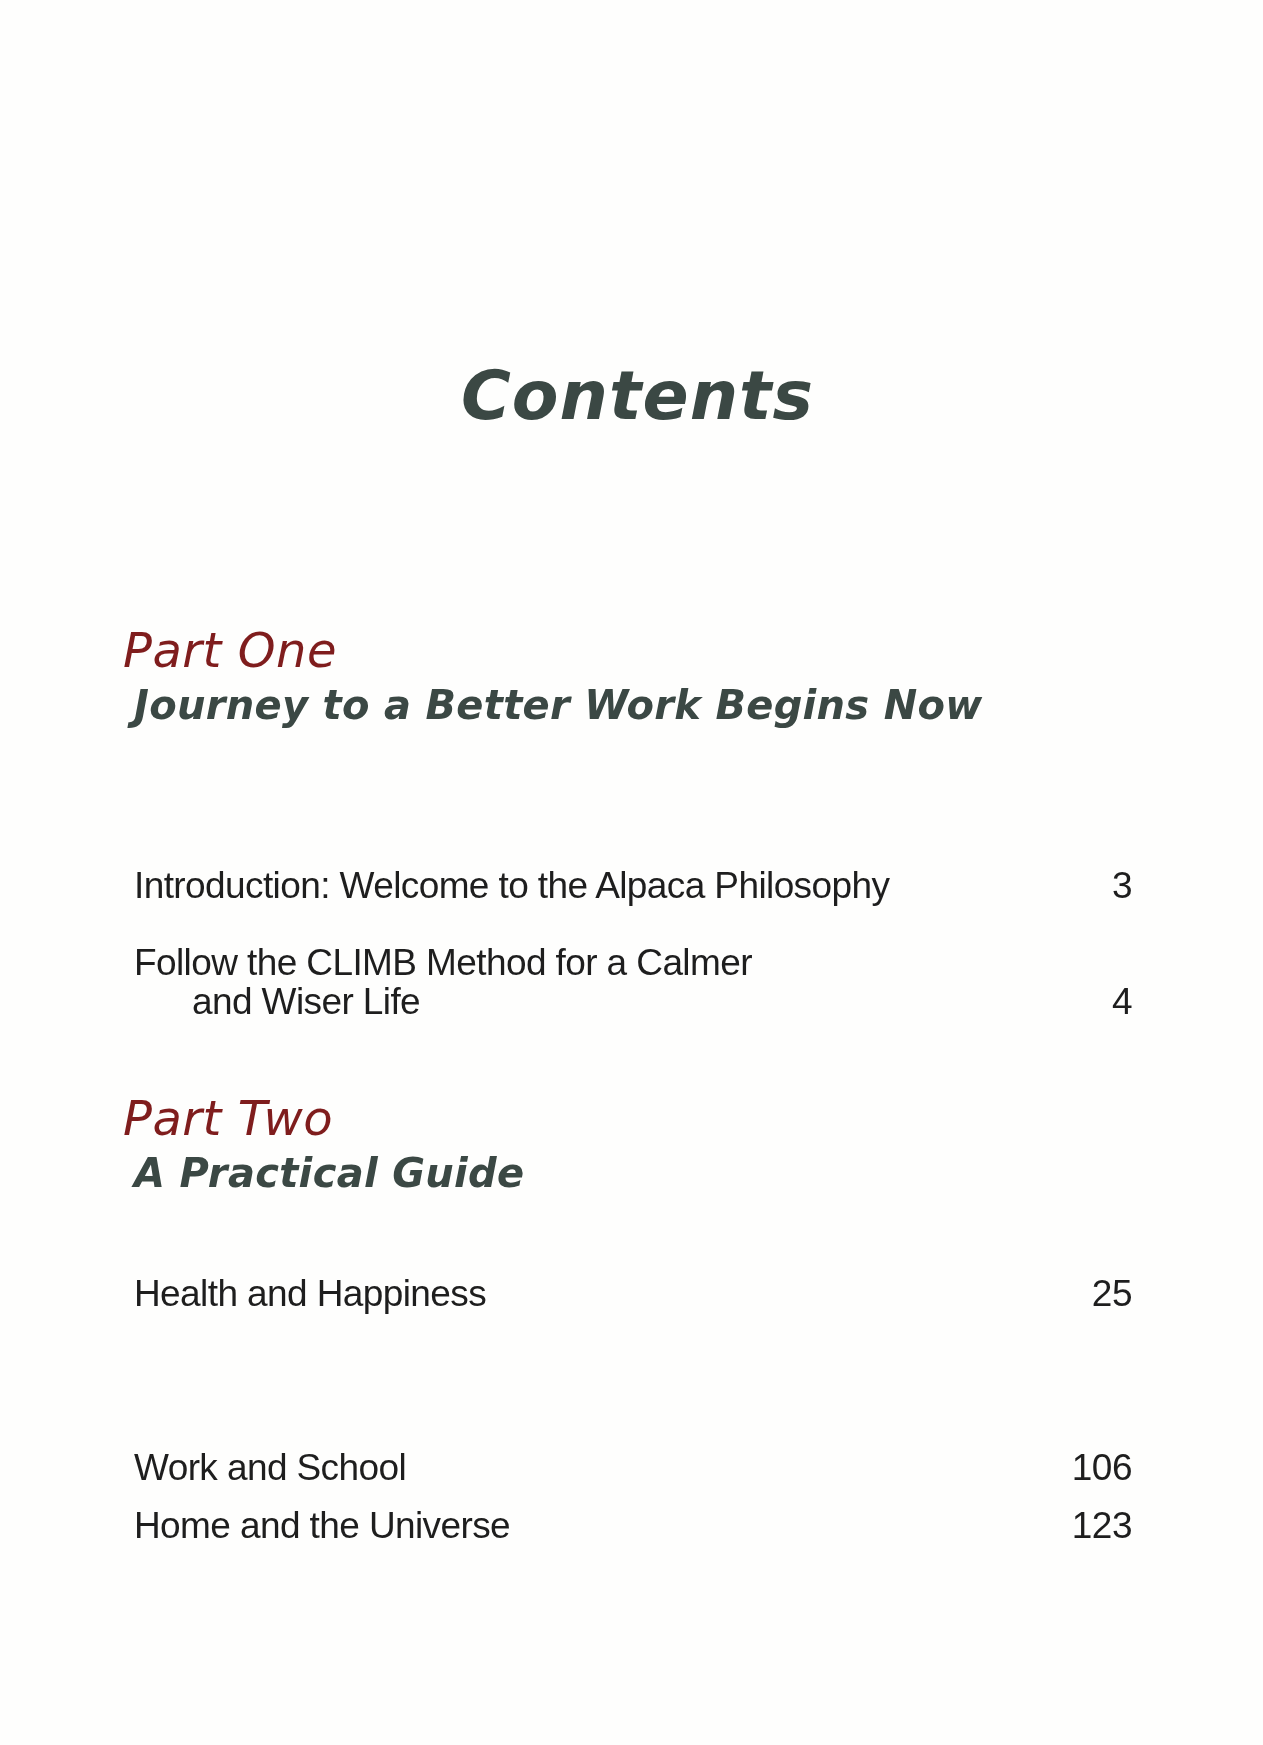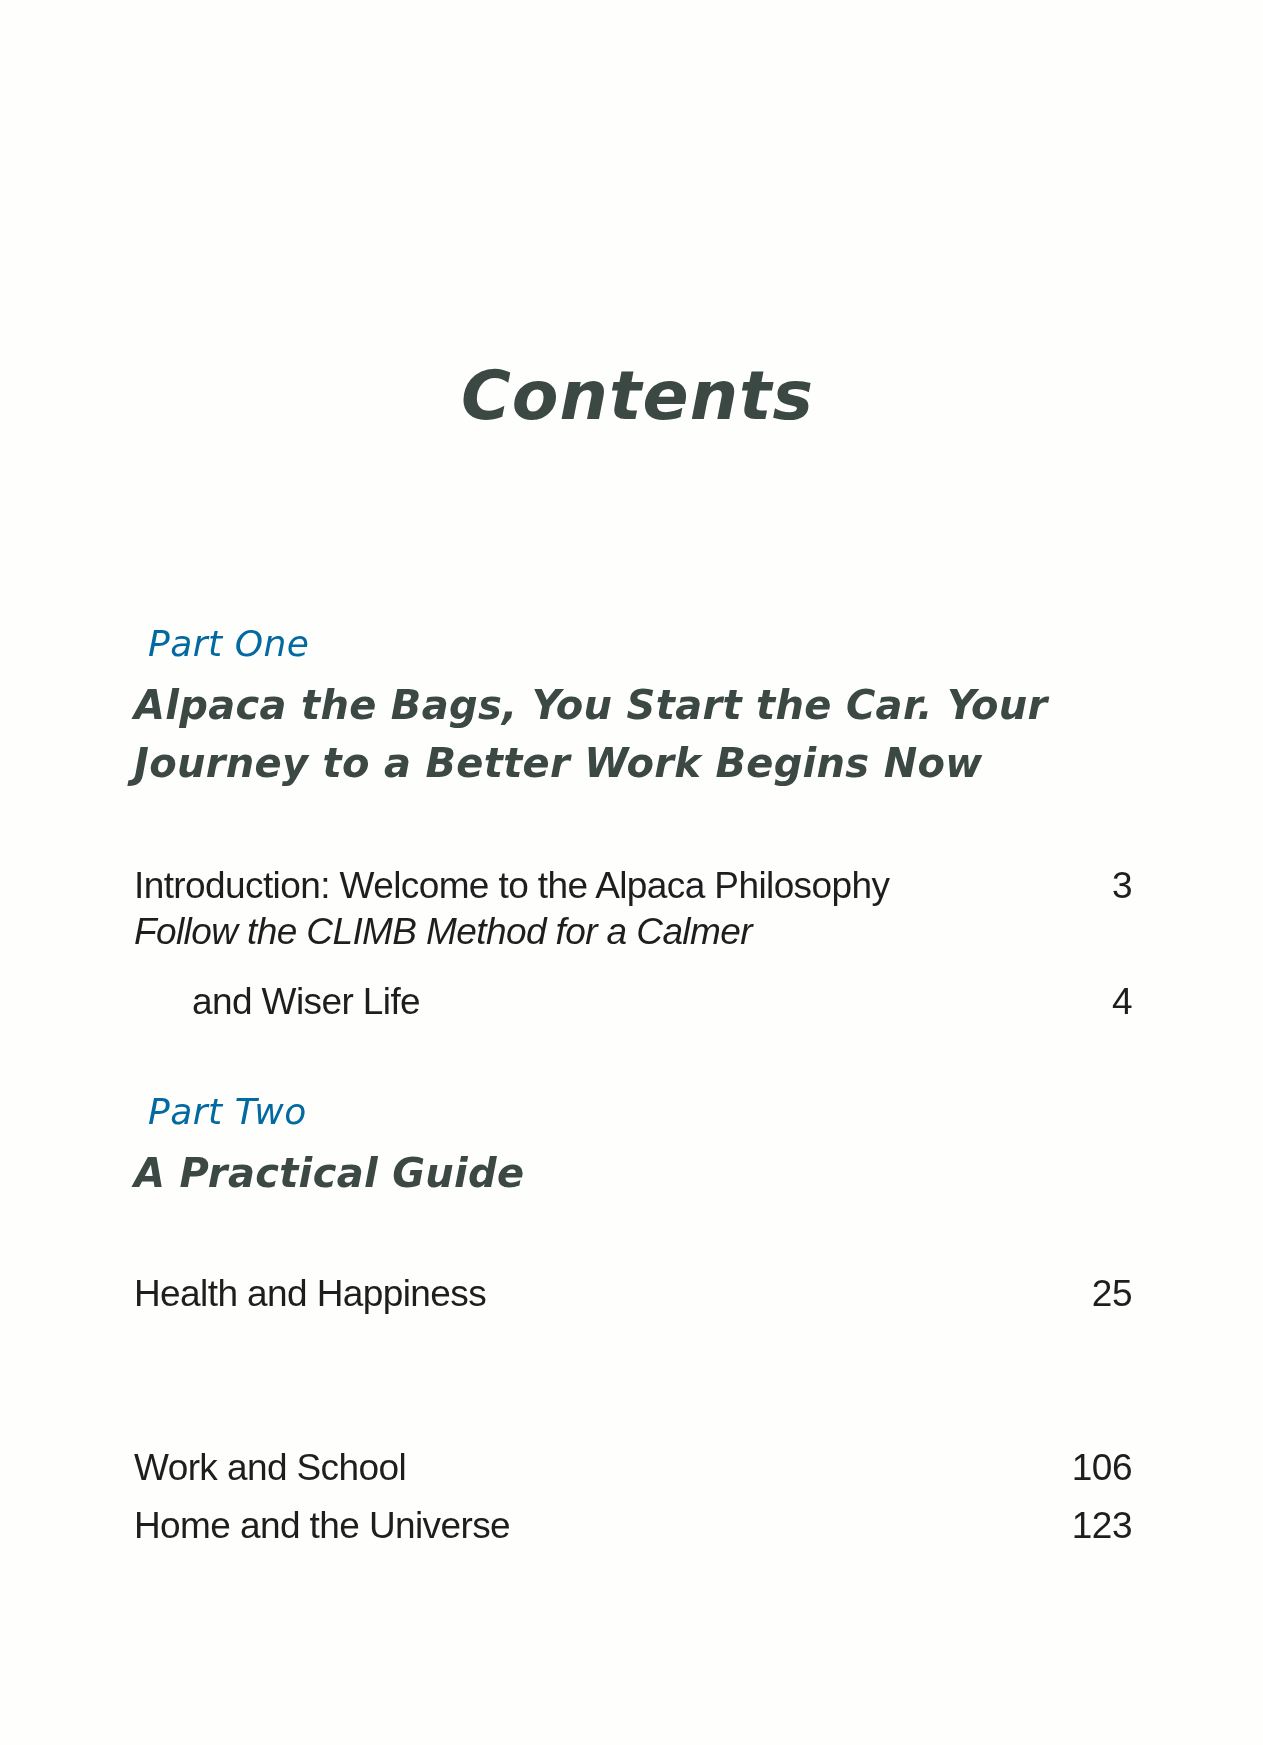--- a/index.html
+++ b/index.html
@@ -31,26 +31,26 @@
       font-weight: bold;
       font-size: 68px;
       letter-spacing: 1px;
       color: #3b4844;
       line-height: 1;
       padding-left: 12px;
       box-sizing: border-box;
     }
     .part-label {
       position: absolute;
-      left: 148px;
+      left: 123px;
       font-family: "DejaVu Sans", sans-serif;
       font-style: oblique;
       font-weight: normal;
-      font-size: 36px;
-      color: #0369a1;
+      font-size: 48px;
+      color: #7f1d1d;
       line-height: 1;
       letter-spacing: 0.5px;
     }
     .part-title {
       position: absolute;
       left: 134px;
       width: 1000px;
       font-family: "DejaVu Sans", sans-serif;
       font-style: oblique;
       font-weight: bold;
@@ -85,29 +85,28 @@
   </style>
 </head>
 <body>
 
 <div class="page">
 
   <div class="title">Contents</div>
 
   <div class="part-label" style="top:626px;">Part One</div>
   <div class="part-title" style="top:676px;">
-    <div>Alpaca the Bags, You Start the Car. Your</div>
     <div>Journey to a Better Work Begins Now</div>
   </div>
 
   <div class="toc-entry" style="top:867px;gap:21px;">
     <span class="entry-title">Introduction: Welcome to the Alpaca Philosophy</span>
     <span class="entry-page">3</span>
   </div>
-  <div class="toc-entry" style="top:913px;font-style:italic;">
+  <div class="toc-entry" style="top:944px;">
     <span class="entry-title">Follow the CLIMB Method for a Calmer</span>
     <span class="entry-page"></span>
   </div>
   <div class="toc-entry indent" style="top:983px;">
     <span class="entry-title">and Wiser Life</span>
     <span class="entry-page">4</span>
   </div>
 
   <div class="part-label" style="top:1094px;">Part Two</div>
   <div class="part-title" style="top:1144px;">

